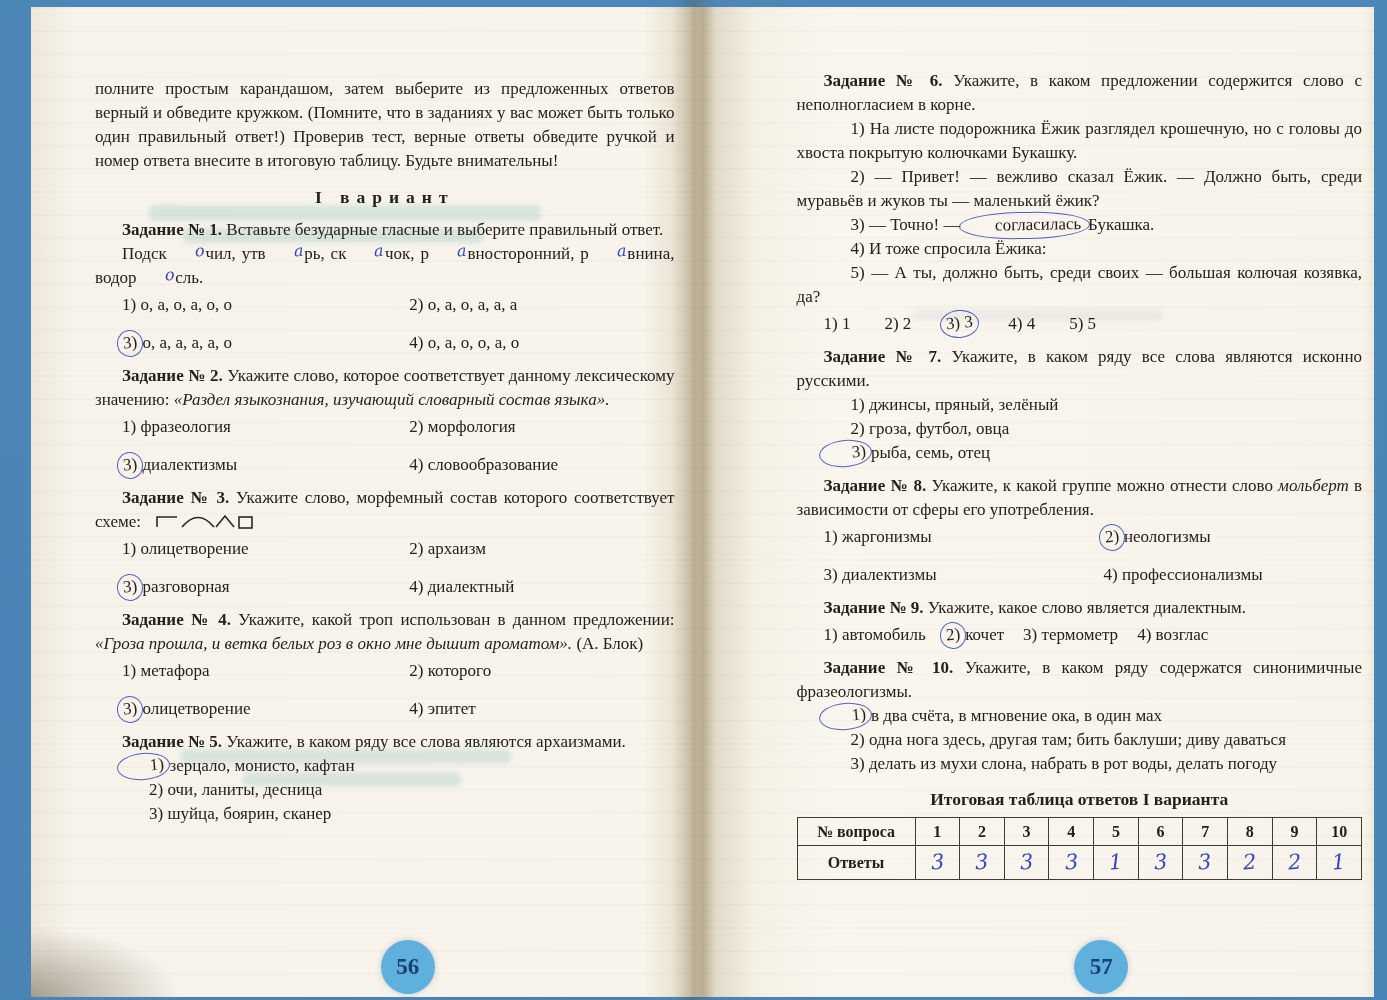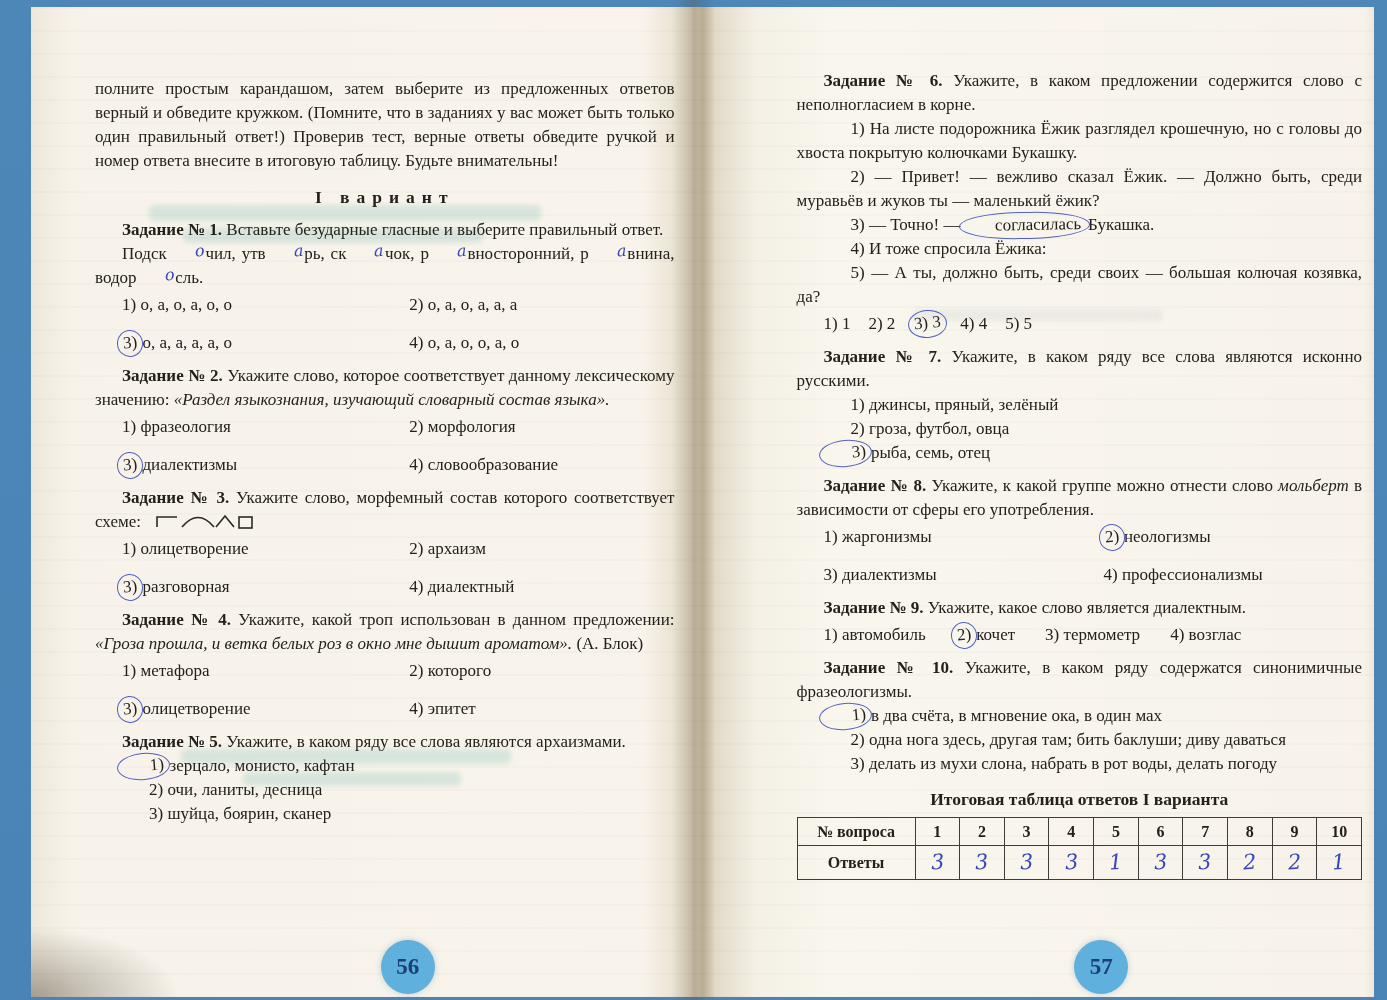--- a/index.html
+++ b/index.html
@@ -50,22 +50,22 @@
   .tl{font-weight:bold;}
   .it{font-style:italic;}
   .task{margin-top:9px;}
   .variant{
     font-size:17.5px;font-weight:bold;text-align:center;letter-spacing:7px;
     margin:12px 0 4px;font-family:inherit;
   }
   .opts{margin-top:3px;padding-left:27px;}
   .grid2{display:grid;grid-template-columns:52% 48%;row-gap:14px;}
   .inline-opts{display:flex;padding-left:27px;margin-top:3px;}
-  .gap-wide{gap:18px;}
-  .gap-med{gap:30px;}
+  .gap-wide{gap:34px;}
+  .gap-med{gap:19px;}
   .opt{line-height:24px;}
   .onum{display:inline-block;}
 
   .ink{color:#3746b8;}
   .ins{
     font-family:"DejaVu Serif",serif;font-style:italic;display:inline-block;
     transform:translateY(-2px) rotate(-4deg);font-size:16px;margin:0 1px;
   }
   .pen-circle{
     display:inline-block;border:1.5px solid rgba(52,70,184,.85);border-radius:50%;

